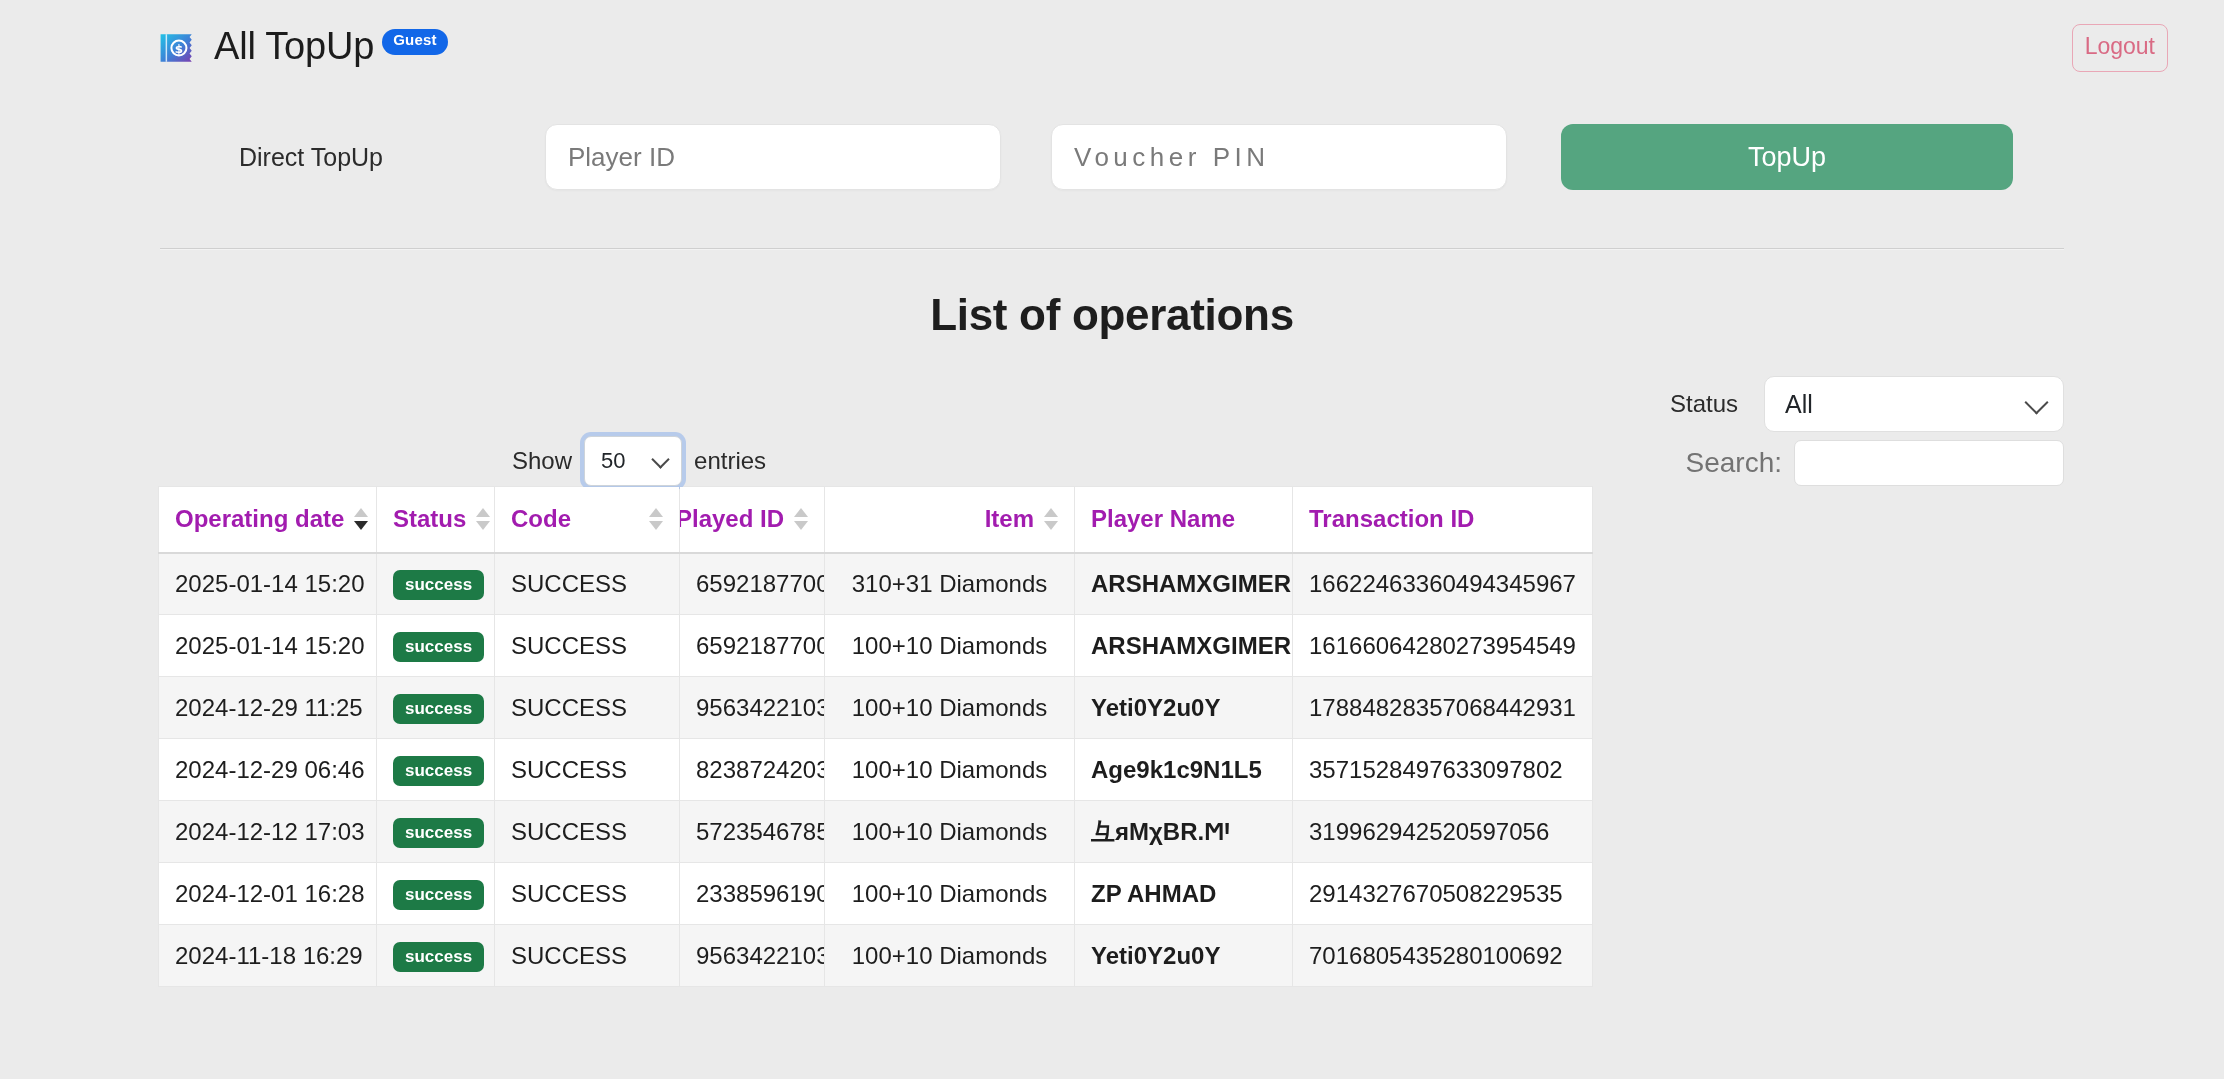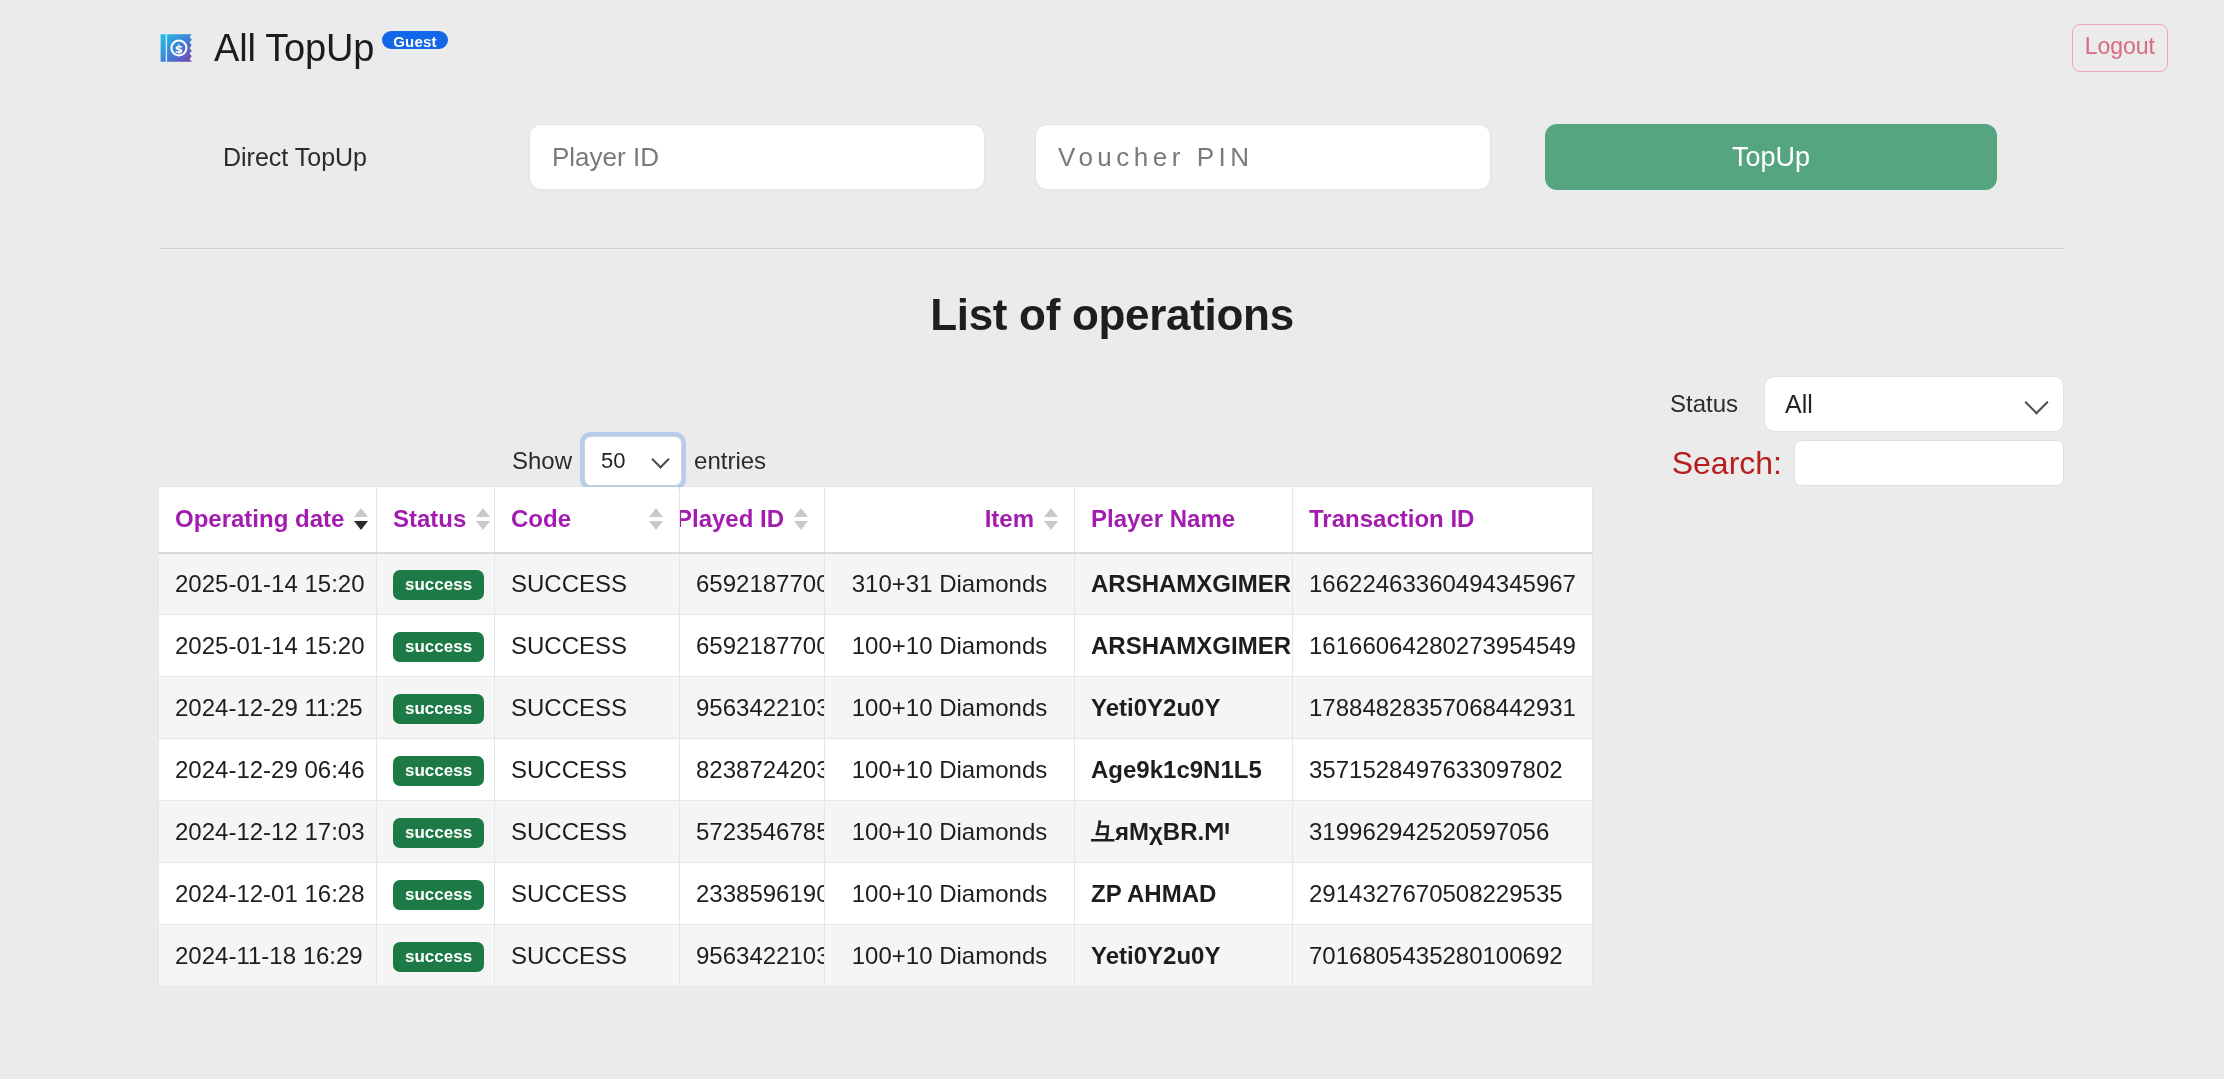--- a/index.html
+++ b/index.html
@@ -43,40 +43,40 @@
   }
   .brand-badge {
     display: inline-block;
     margin-left: 8px;
     transform: translateY(-14px);
     background: #1267e8;
     color: #ffffff;
     font-size: 15px;
     font-weight: 700;
     border-radius: 20px;
-    padding: 3px 11px 0;
+    padding: 3px 11px 8px;
     line-height: 1;
     letter-spacing: 0.2px;
   }
   .logout-btn {
     background: transparent;
     border: 1.6px solid #e9a7b6;
     color: #d96a84;
     font-size: 23px;
     font-family: inherit;
     border-radius: 8px;
     padding: 9px 12px 11px;
     cursor: pointer;
     line-height: 1.1;
   }
 
   
   .topup-row {
     margin: 28px 10px 0 0;
-    padding: 0 61px;
+    padding: 0 77px;
     display: flex;
     align-items: center;
   }
   .topup-label {
     width: 468px;
     text-align: center;
     font-size: 25px;
     color: #2b2b2b;
   }
   .field {
@@ -195,21 +195,21 @@
     border-bottom-width: 2.2px;
   }
   .search-wrap {
     position: absolute;
     right: 160px;
     top: 78px;
     display: flex;
     align-items: center;
     gap: 12px;
   }
-  .search-label { font-size: 32px; color: #b91c1c; }
+  .search-label { font-size: 28px; color: #737373; }
   .search-input {
     width: 270px;
     height: 46px;
     background: #ffffff;
     border: 1px solid #dedede;
     border-radius: 7px;
     font-family: inherit;
     font-size: 22px;
     padding: 0 10px;
     color: #212529;

